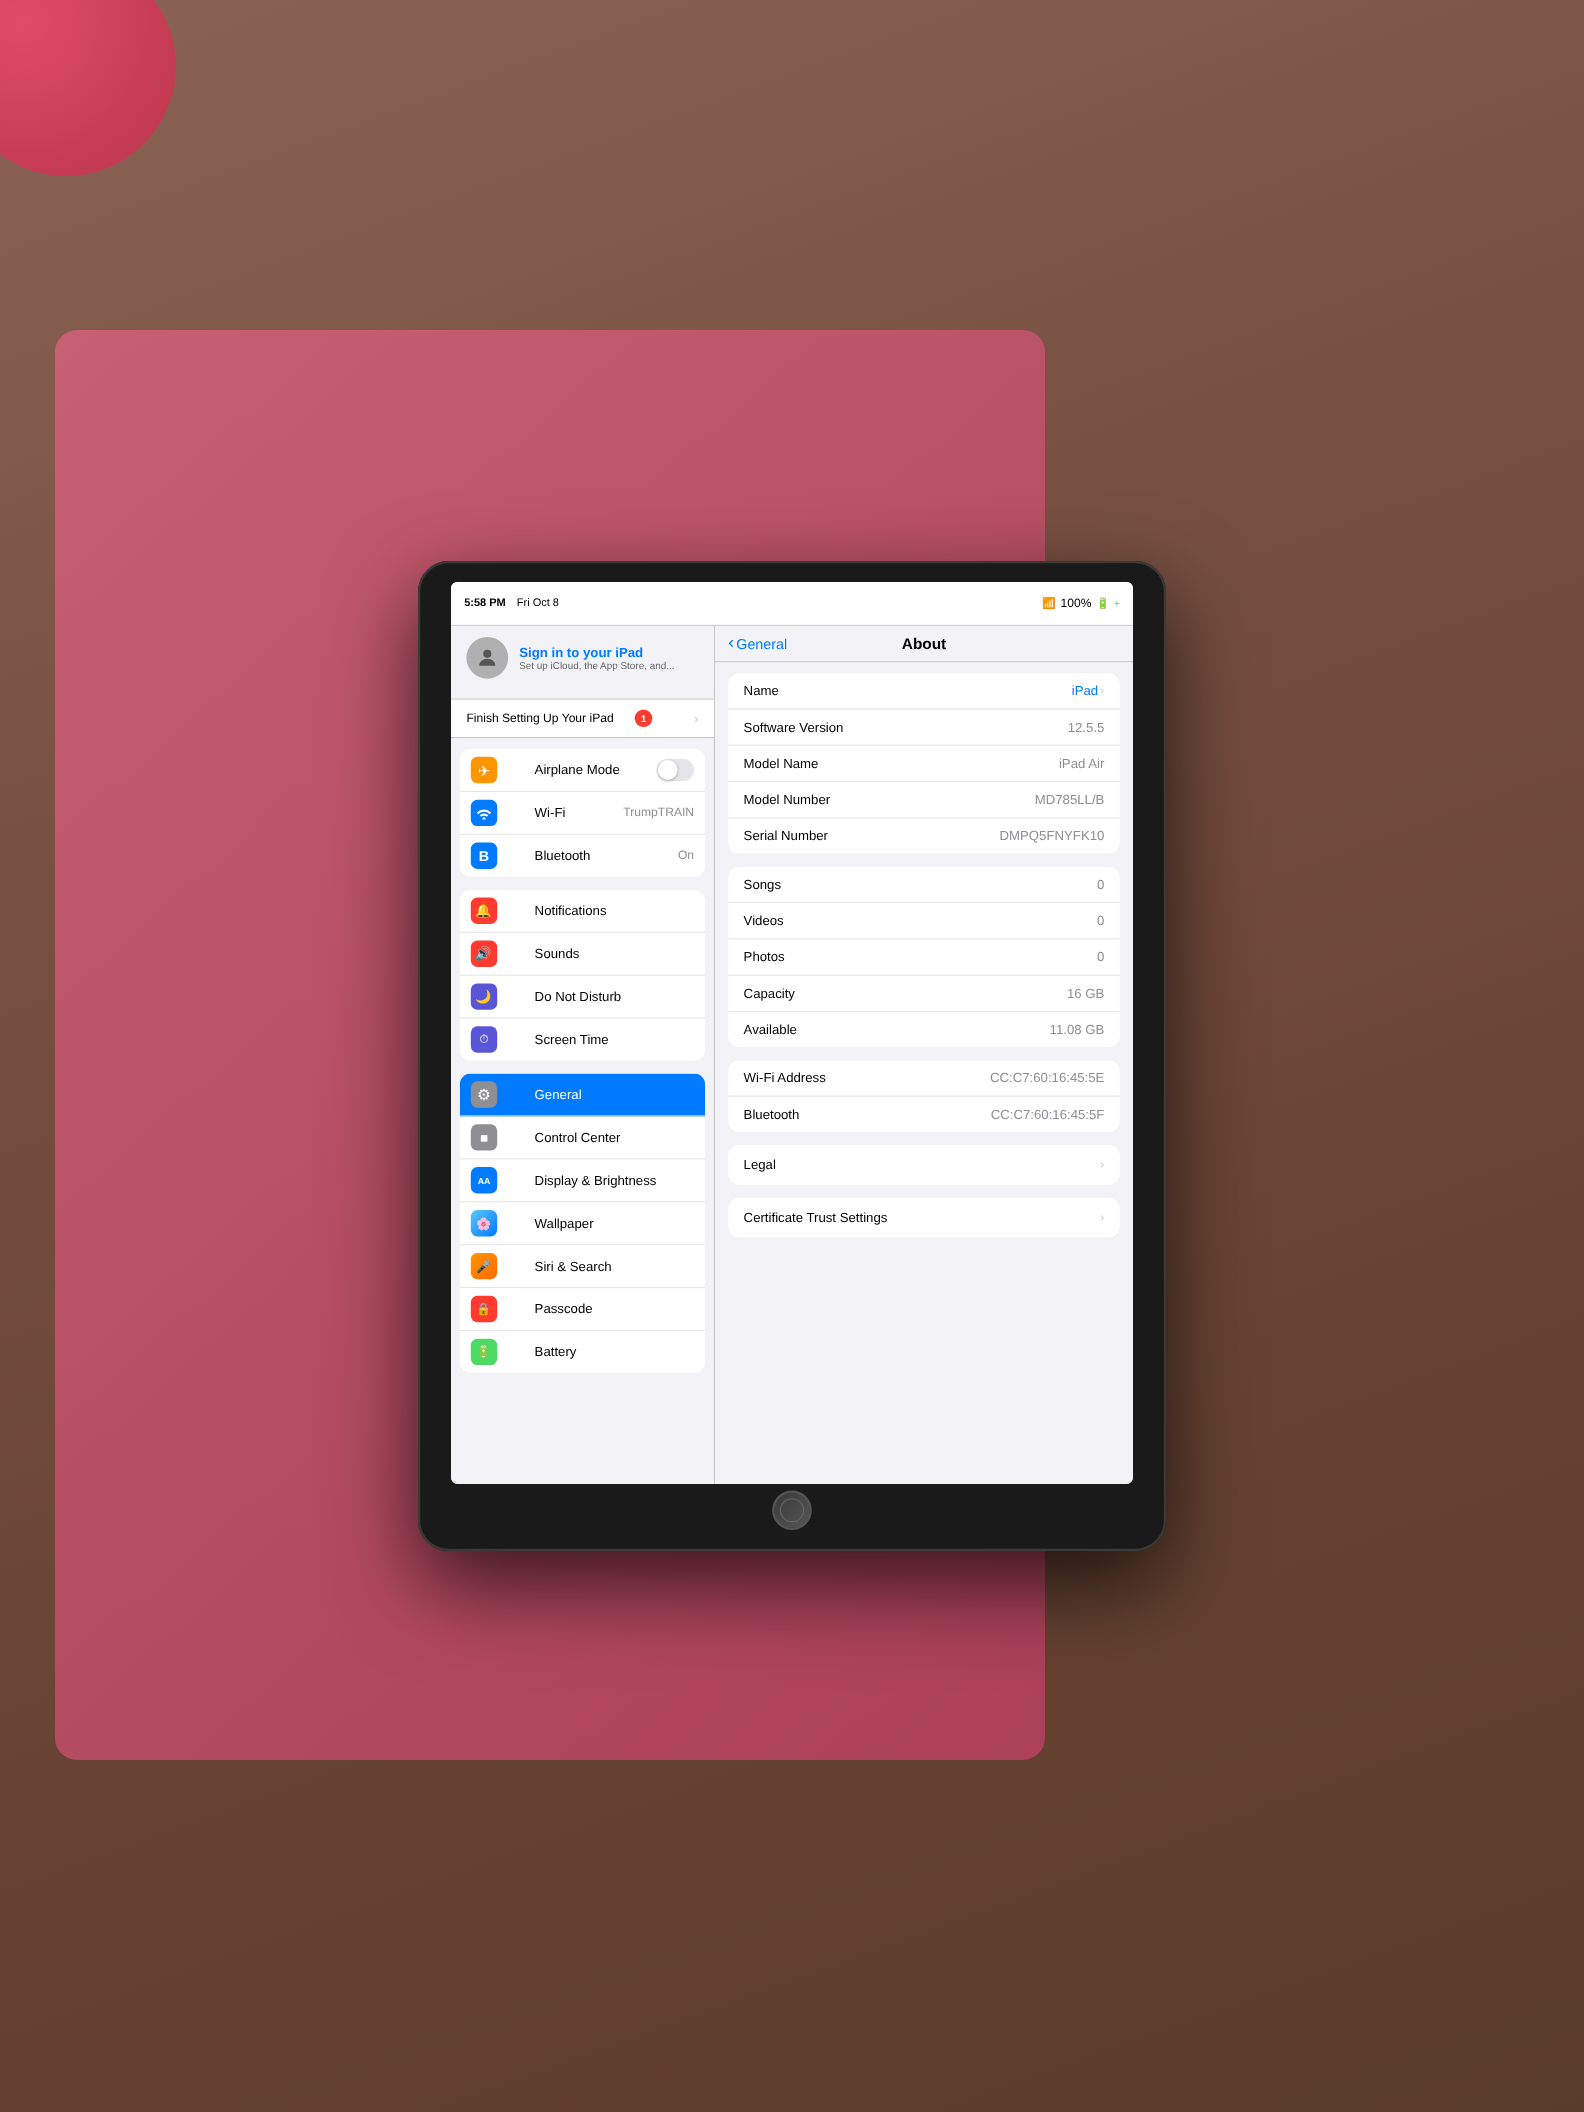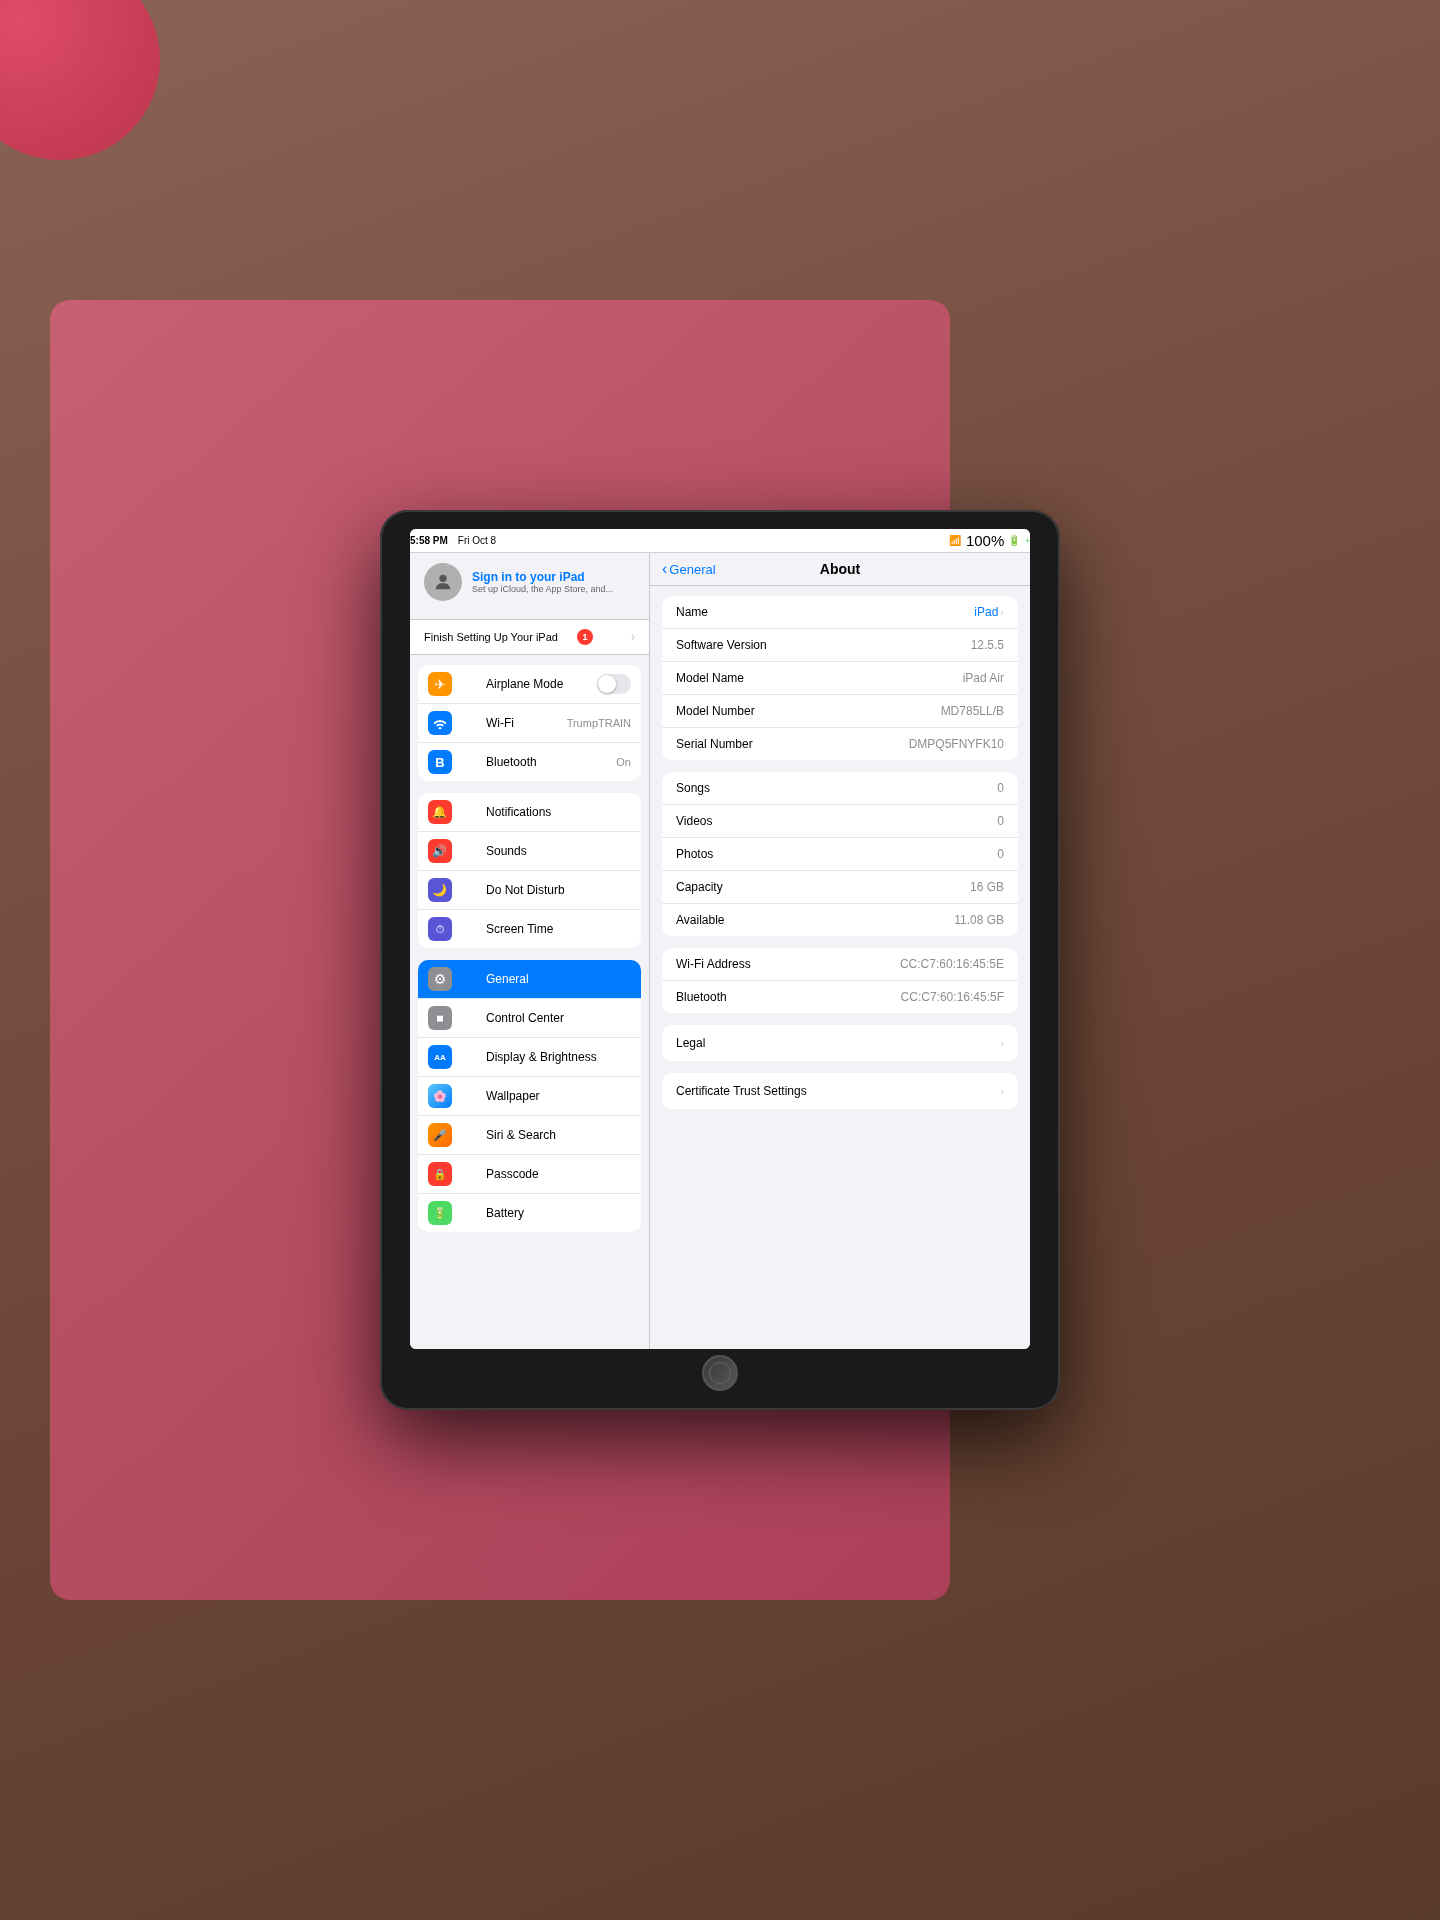--- a/index.html
+++ b/index.html
@@ -67,42 +67,42 @@
       display: flex;
       flex-direction: column;
     }
 
     
     .status-bar {
       background: #fff;
       display: flex;
       align-items: center;
       justify-content: space-between;
-      padding: 4px 0;
-      height: 24px;
+      padding: 4px 12px;
+      height: 40px;
       border-bottom: 0.5px solid #d0d0d0;
       flex-shrink: 0;
     }
     .status-time {
       font-size: 10px;
       font-weight: 600;
       color: #000;
     }
     .status-date {
       font-size: 10px;
       color: #000;
       margin-left: 6px;
     }
     .status-icons {
       display: flex;
       align-items: center;
       gap: 4px;
     }
     .battery-pct {
-      font-size: 15px;
+      font-size: 11px;
       color: #000;
       text-align: center;
     }
 
     
     .content-area {
       display: flex;
       flex: 1;
       overflow: hidden;
     }

